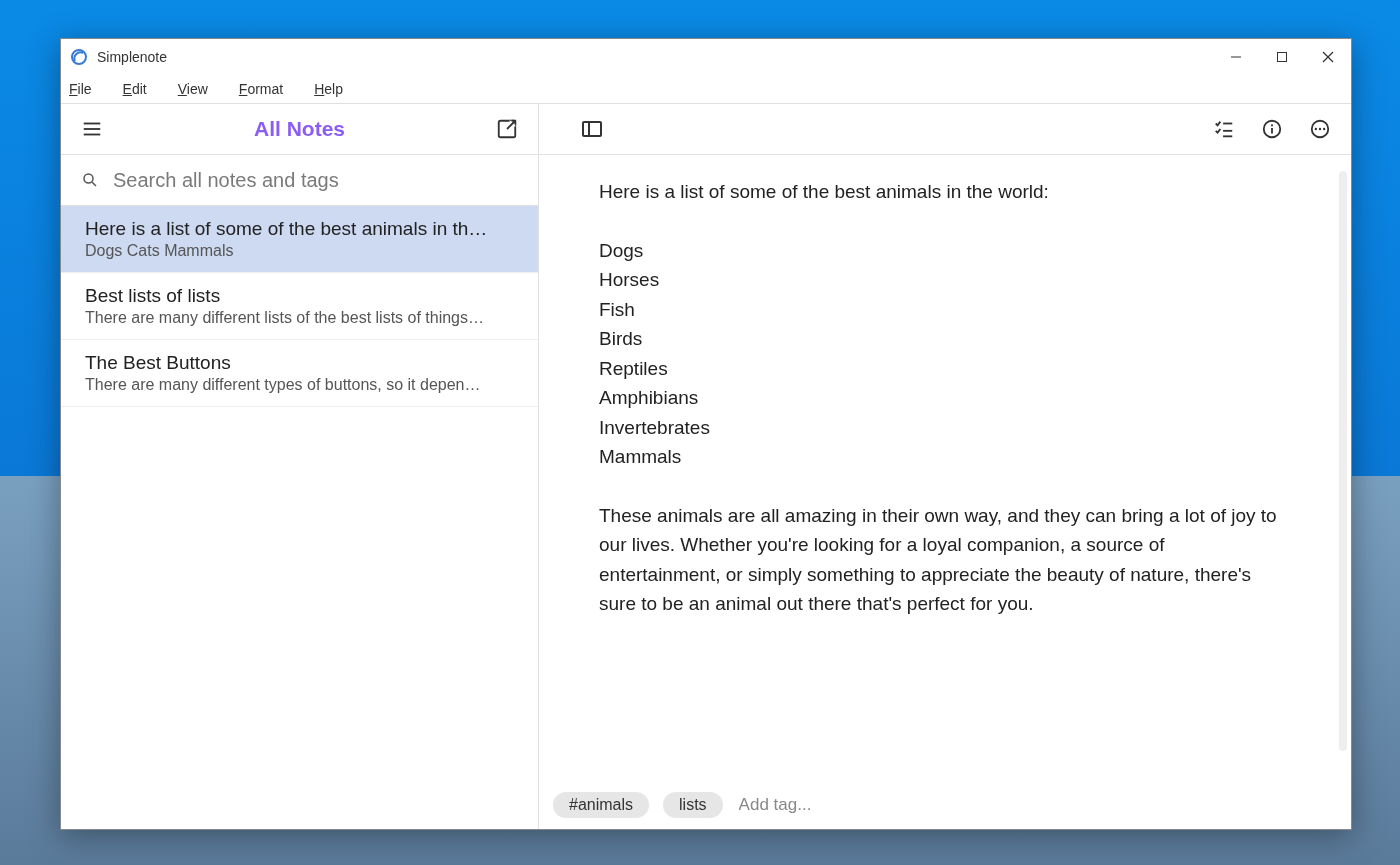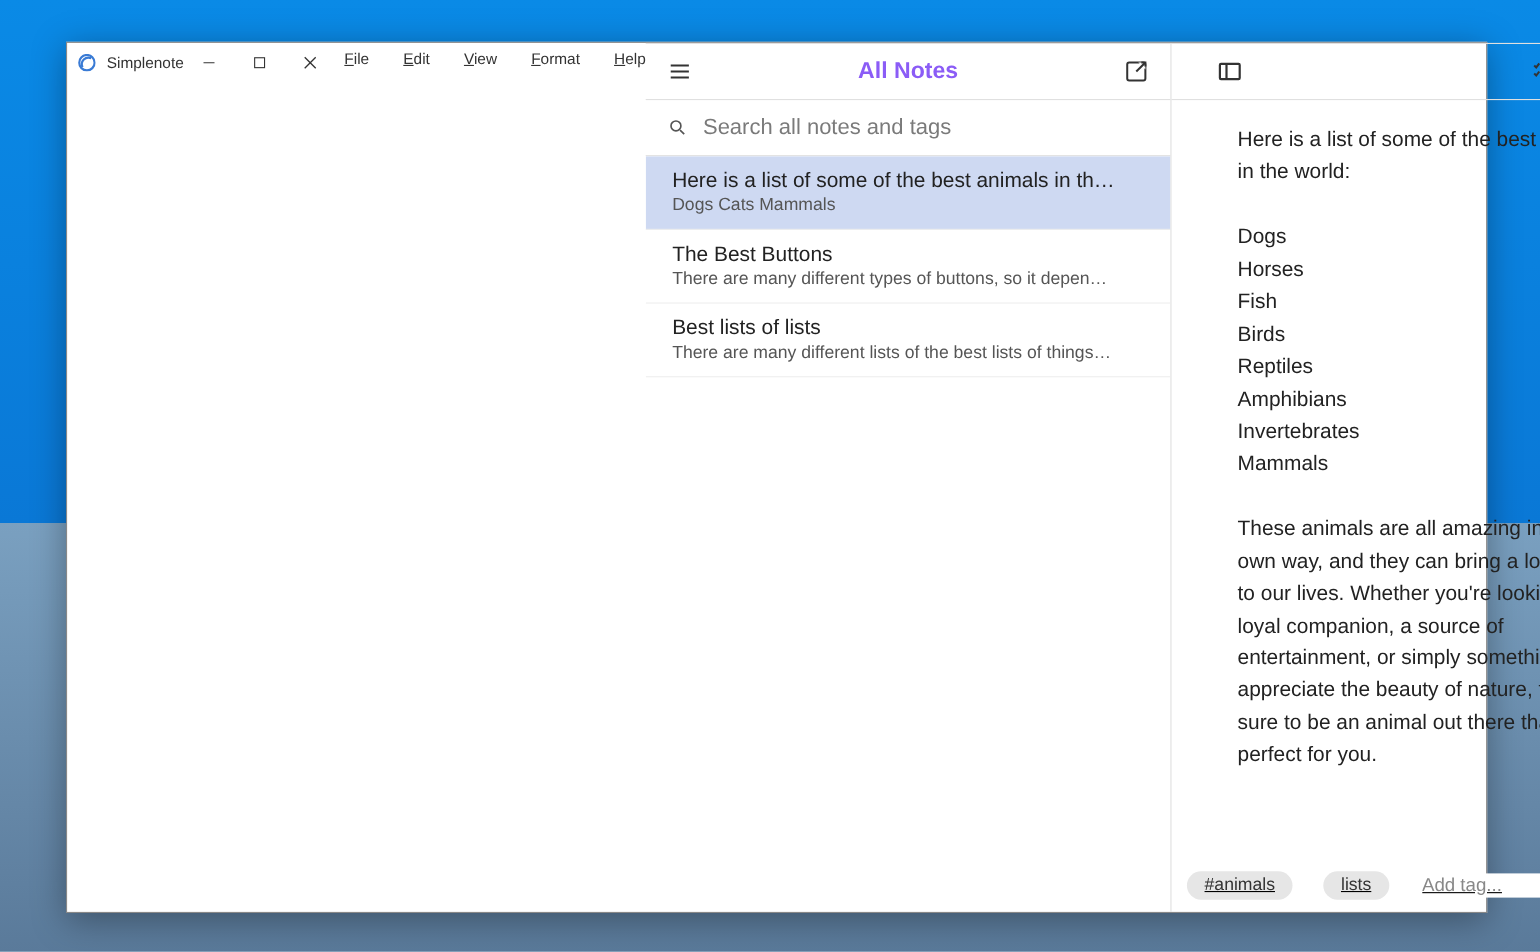--- a/index.html
+++ b/index.html
@@ -24,21 +24,21 @@
   .window {
     position: absolute;
     left: 60px;
     top: 38px;
     width: 1290px;
     height: 790px;
     background: #fff;
     border: 1px solid #888;
     box-shadow: 0 6px 30px rgba(0,0,0,0.35);
     display: flex;
-    flex-direction: row;
+    flex-direction: column;
   }
   
   .titlebar {
     height: 36px;
     display: flex;
     align-items: center;
     padding-left: 10px;
     font-size: 14px;
     color: #333;
   }
@@ -182,22 +182,21 @@
     width: 8px;
     bottom: 30px;
     background: #eee;
     border-radius: 4px;
   }
   .tagbar {
     height: 48px;
     display: flex;
     align-items: center;
     padding: 0 14px;
-    gap: 28px;
-    text-decoration: underline;
+    gap: 14px;
   }
   .tag-chip {
     background: #e6e6e6;
     border-radius: 16px;
     padding: 4px 16px;
     font-size: 16px;
     color: #333;
   }
   .tag-input {
     border: none;
@@ -283,26 +282,26 @@
         <input type="text" placeholder="Search all notes and tags" style="">
       </div>
 
       <div class="notes-list" id="notes-list">
 
       <div class="note-item selected">
             <div class="note-title">Here is a list of some of the best animals in th…</div>
             <div class="note-preview">Dogs Cats Mammals</div>
           </div>
           <div class="note-item">
+            <div class="note-title">Best lists of lists</div>
+            <div class="note-preview">There are many different lists of the best lists of things…</div>
+          </div>
+          <div class="note-item">
             <div class="note-title">The Best Buttons</div>
             <div class="note-preview">There are many different types of buttons, so it depen…</div>
-          </div>
-          <div class="note-item">
-            <div class="note-title">Best lists of lists</div>
-            <div class="note-preview">There are many different lists of the best lists of things…</div>
           </div>
         </div>
     </div>
 
     <div class="editor">
 
       <div class="editor-top">
         <div class="icon-btn">
           <svg width="24" height="24" viewBox="0 0 24 24">
             <rect x="3" y="5" width="18" height="14" rx="1" fill="none" stroke="#333" stroke-width="2"></rect>

